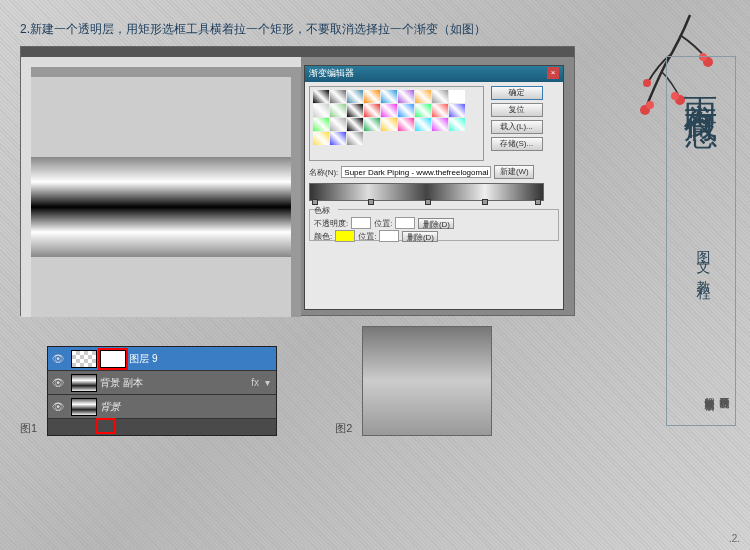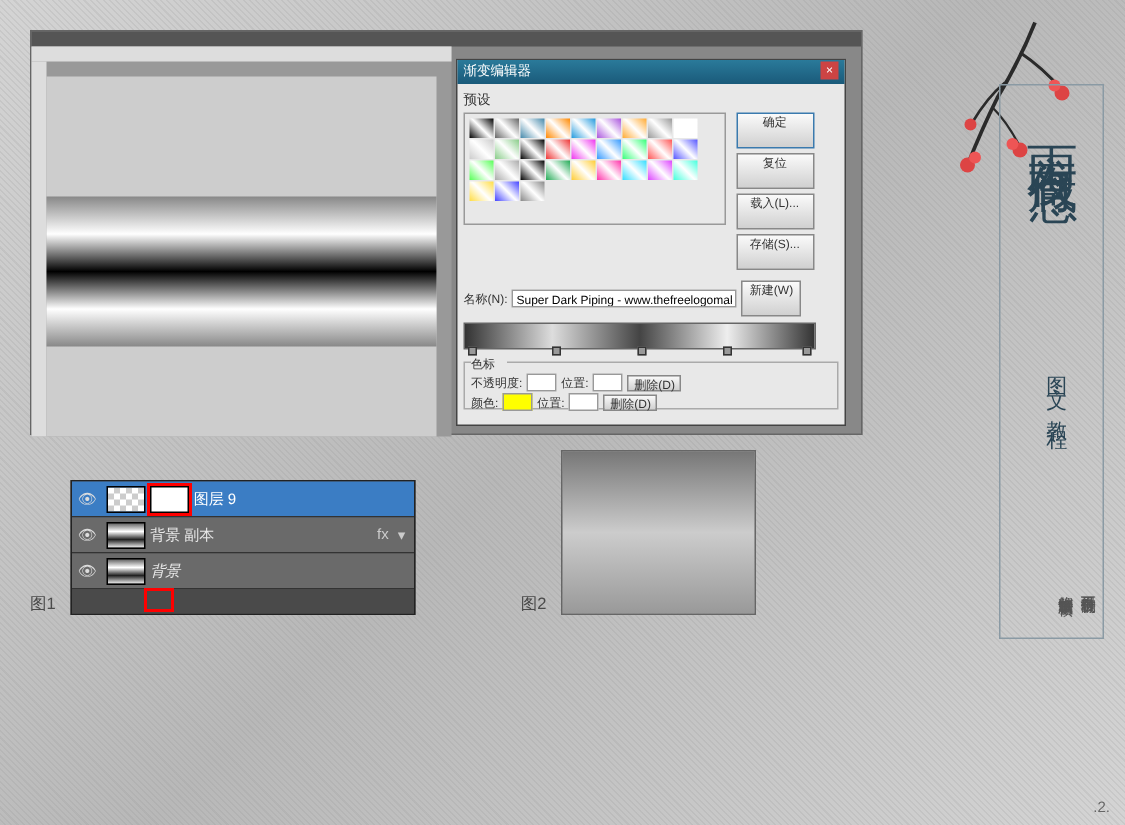--- a/index.html
+++ b/index.html
@@ -15,21 +15,21 @@
 .canvas{position:absolute;left:10px;top:20px;width:260px;height:240px;background:#cdcdcd}
 .grad-rect{position:absolute;left:0;top:80px;width:260px;height:100px;background:linear-gradient(180deg,#888 0%,#fff 25%,#000 50%,#fff 75%,#888 100%)}
 .dialog{position:absolute;right:10px;top:18px;width:260px;height:245px;background:#e8e8e8;border:1px solid #444}
 .dlg-title{height:16px;background:linear-gradient(180deg,#2a7a9a,#1a5a7a);color:#fff;font-size:9px;padding:1px 4px;display:flex;justify-content:space-between}
 .dlg-close{width:12px;height:12px;background:#c44;color:#fff;text-align:center;line-height:11px;font-size:8px}
 .dlg-body{padding:4px;font-size:9px;color:#333;position:relative}
 .preset-box{border:1px solid #999;padding:3px;width:175px;height:75px;display:inline-block;vertical-align:top}
 .swatches{display:flex;flex-wrap:wrap;gap:1px}
 .sw{width:16px;height:13px}
 .btn-col{display:inline-block;width:55px;vertical-align:top;margin-left:4px}
-.dlg-btn{width:52px;height:24px;background:linear-gradient(180deg,#fafafa,#d0d0d0);border:1px solid #888;margin-bottom:3px;font-size:8px;text-align:center;line-height:12px;cursor:pointer}
+.dlg-btn{width:52px;height:14px;background:linear-gradient(180deg,#fafafa,#d0d0d0);border:1px solid #888;margin-bottom:3px;font-size:8px;text-align:center;line-height:12px;cursor:pointer}
 .dlg-btn.primary{border:1px solid #3a7aae}
 .field-row{margin-top:4px;display:flex;align-items:center;gap:3px;font-size:8px}
 .field-input{height:12px;border:1px solid #999;background:#fff;font-size:8px;padding:0 2px}
 .grad-bar{width:235px;height:18px;background:linear-gradient(90deg,#333 0%,#ddd 25%,#444 50%,#eee 75%,#333 100%);border:1px solid #666;margin-top:4px;position:relative}
 .stop{position:absolute;bottom:-5px;width:6px;height:6px;background:#999;border:1px solid #333}
 .color-sect{border:1px solid #aaa;margin-top:8px;padding:4px;height:32px}
 .layers-area{display:flex;align-items:flex-end;gap:10px;margin-top:8px}
 .panel{width:230px;background:#535353;border:1px solid #222;font-size:10px}
 .layer-row{display:flex;align-items:center;height:24px;border-bottom:1px solid #333;background:#6a6a6a}
 .layer-row.sel{background:#3b7dc4;color:#fff}
@@ -52,37 +52,37 @@
 .sub-v{position:absolute;top:240px;right:38px;font-size:14px;color:#2a4555;writing-mode:vertical-rl;font-family:"KaiTi",serif;letter-spacing:8px}
 .tiny-v{position:absolute;top:390px;right:25px;font-size:10px;color:#555;writing-mode:vertical-rl;line-height:1.6}
 .page-num{position:absolute;bottom:6px;right:10px;font-size:10px;color:#666}
 .border-box{position:absolute;top:56px;right:14px;width:70px;height:370px;border:1px solid #8a9aa4;pointer-events:none}
 </style>
 </head>
 <body>
 
 <div class="bg-lines"></div>
 <div class="content">
+ <div class="step-text">2.新建一个透明层，用矩形选框工具横着拉一个矩形，不要取消选择拉一个渐变（如图）</div>
 
  <div class="main-shot">
   <div class="topbar"></div>
   <div class="workarea">
    <div class="ruler-h"></div>
    <div class="ruler-v"></div>
    <div class="canvas">
     <div class="grad-rect"></div>
    </div>
   </div>
   <div class="dialog">
    <div class="dlg-title">
     <span>渐变编辑器</span>
     <span class="dlg-close">×</span>
    </div>
    <div class="dlg-body">
-    <div style="margin-bottom:2px"><span>预设</span></div>
     <div class="preset-box">
      <div class="swatches" id="swatches">
               <div class="sw" style="background: linear-gradient(45deg, rgb(0, 0, 0), rgb(255, 255, 255), rgb(0, 0, 0));"></div>
               <div class="sw" style="background: linear-gradient(45deg, rgb(102, 102, 102), rgb(255, 255, 255), rgb(102, 102, 102));"></div>
               <div class="sw" style="background: linear-gradient(45deg, rgb(68, 136, 170), rgb(255, 255, 255), rgb(68, 136, 170));"></div>
               <div class="sw" style="background: linear-gradient(45deg, rgb(255, 136, 0), rgb(255, 255, 255), rgb(255, 136, 0));"></div>
               <div class="sw" style="background: linear-gradient(45deg, rgb(34, 153, 221), rgb(255, 255, 255), rgb(34, 153, 221));"></div>
               <div class="sw" style="background: linear-gradient(45deg, rgb(170, 85, 221), rgb(255, 255, 255), rgb(170, 85, 221));"></div>
               <div class="sw" style="background: linear-gradient(45deg, rgb(255, 170, 51), rgb(255, 255, 255), rgb(255, 170, 51));"></div>
               <div class="sw" style="background: linear-gradient(45deg, rgb(153, 153, 153), rgb(255, 255, 255), rgb(153, 153, 153));"></div>
@@ -168,21 +168,21 @@
    </div>
    <div class="layer-row">
     <span class="eye">👁</span>
     <span class="thumb grad"></span>
     <span class="layer-name" style="font-style:italic">背景</span>
    </div>
    <div class="bot-row">
     <div class="bot-mark"></div>
    </div>
   </div>
-  <span class="fig-label" style="margin-left:60px">图2</span>
+  <span class="fig-label" style="margin-left:48px">图2</span>
   <div class="fig2"></div>
  </div>
 </div>
 
 <div class="sidebar">
  <svg class="blossom" viewBox="0 0 100 150">
   <path d="M60 5 Q50 30 35 55 Q25 75 15 100" stroke="#2a2a2a" stroke-width="2.5" fill="none"></path>
   <path d="M50 25 Q65 35 78 50" stroke="#2a2a2a" stroke-width="2" fill="none"></path>
   <path d="M40 45 Q28 55 18 72" stroke="#2a2a2a" stroke-width="1.8" fill="none"></path>
   <path d="M32 62 Q42 72 50 88" stroke="#2a2a2a" stroke-width="1.5" fill="none"></path>

